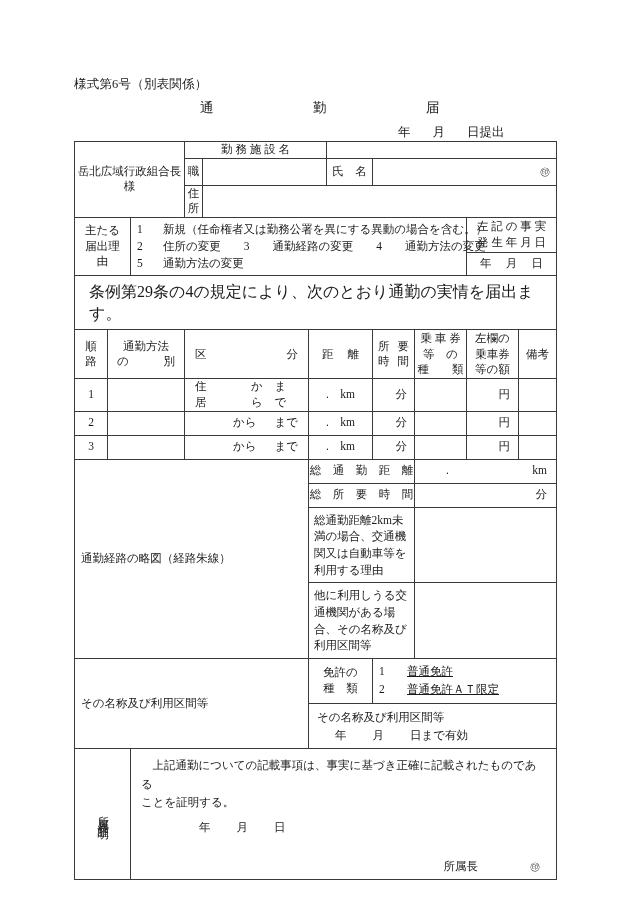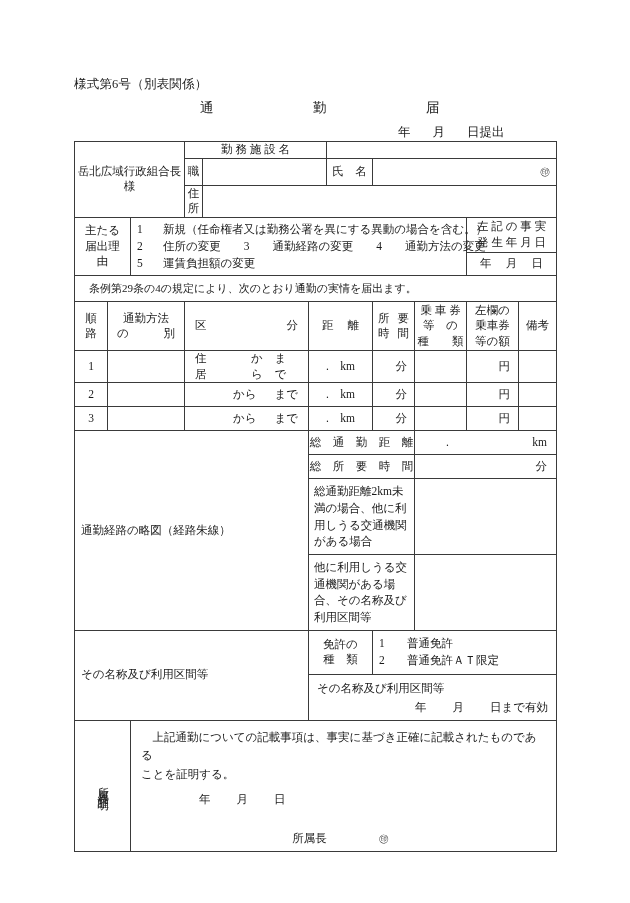--- a/index.html
+++ b/index.html
@@ -105,50 +105,50 @@
   }
   .reason-list { padding: 3px 6px; }
   .reason-line {
     display: block;
     white-space: nowrap;
     line-height: 1.5;
   }
   .idx { display:inline-block; width: 26px; }
   .notice {
     padding: 5px 6px 5px 14px;
-    font-size: 11px;
+    font-size: 16px;
   }
   .cert-body {
     padding: 7px 10px 4px 10px;
     font-size: 11.5px;
     line-height: 1.6;
   }
   .cert-date {
     padding-left: 58px;
     display: block;
     margin-top: 7px;
   }
   .cert-date span.g { display:inline-block; width: 26px; }
   .cert-sign {
     display: block;
     margin-top: 20px;
     padding-right: 6px;
-    text-align: center;
+    text-align: right;
   }
   .cert-sign .nm { margin-right: 52px; }
   .v-label {
     height: 100%;
     display: flex;
     align-items: center;
     justify-content: center;
   }
-  .lic-opt { padding: 4px 6px; line-height: 1.55; }
+  .lic-opt { padding: 4px 6px; line-height: 1.55; text-decoration: underline; }
   .lic-opt .n { display:inline-block; width: 28px; }
   .valid-line { padding: 4px 8px; line-height: 1.6; }
-  .valid-line .d { display:block; text-align:right; padding-left: 18px; }
+  .valid-line .d { display:block; text-align:left; padding-left: 18px; }
   .valid-line .d span.g { display:inline-block; width: 26px; }
   .dist-cell { padding: 0 8px; }
 </style>
 </head>
 <body>
 
 <div class="page">
 
   <div class="form-no">様式第6号（別表関係）</div>
 
@@ -224,21 +224,21 @@
       </td>
       <td rowspan="2" colspan="8" class="lft top">
         <div class="reason-list">
           <span class="reason-line">
             <span class="idx">1</span><span>新規（任命権者又は勤務公署を異にする異動の場合を含む。）</span>
           </span>
           <span class="reason-line">
             <span class="idx">2</span><span>住所の変更　　3　　通勤経路の変更　　4　　通勤方法の変更</span>
           </span>
           <span class="reason-line">
-            <span class="idx">5</span><span>運賃負担額の変更</span>
+            <span class="idx">5</span><span>通勤方法の変更</span>
           </span>
         </div>
       </td>
       <td colspan="2" class="ctr" style="height:28px">
         <span class="stackline">左 記 の 事 実</span>
         <span class="stackline">発 生 年 月 日</span>
       </td>
     </tr>
     <tr>
       <td colspan="2" class="ctr" style="height:20px">
@@ -388,21 +388,21 @@
     <tr>
       <td colspan="3" class="ctr" style="height:23px">
         <span>総　所　要　時　間</span>
       </td>
       <td colspan="3" class="rgt" style="padding-right:9px">
         <span>分</span>
       </td>
     </tr>
     <tr>
       <td colspan="3" class="lft top" style="height:48px">
-        <div style="padding:4px 5px;line-height:1.45;">総通勤距離2km未満の場合、他に利用しうる交通機関がある場合</div>
+        <div style="padding:4px 5px;line-height:1.45;">総通勤距離2km未満の場合、交通機関又は自動車等を利用する理由</div>
       </td>
       <td colspan="3">
         <span></span>
       </td>
     </tr>
     <tr>
       <td colspan="3" class="lft top" style="height:46px">
         <div style="padding:4px 5px;line-height:1.45;">他に利用しうる交通機関がある場合、その名称及び利用区間等</div>
       </td>
       <td colspan="3">

